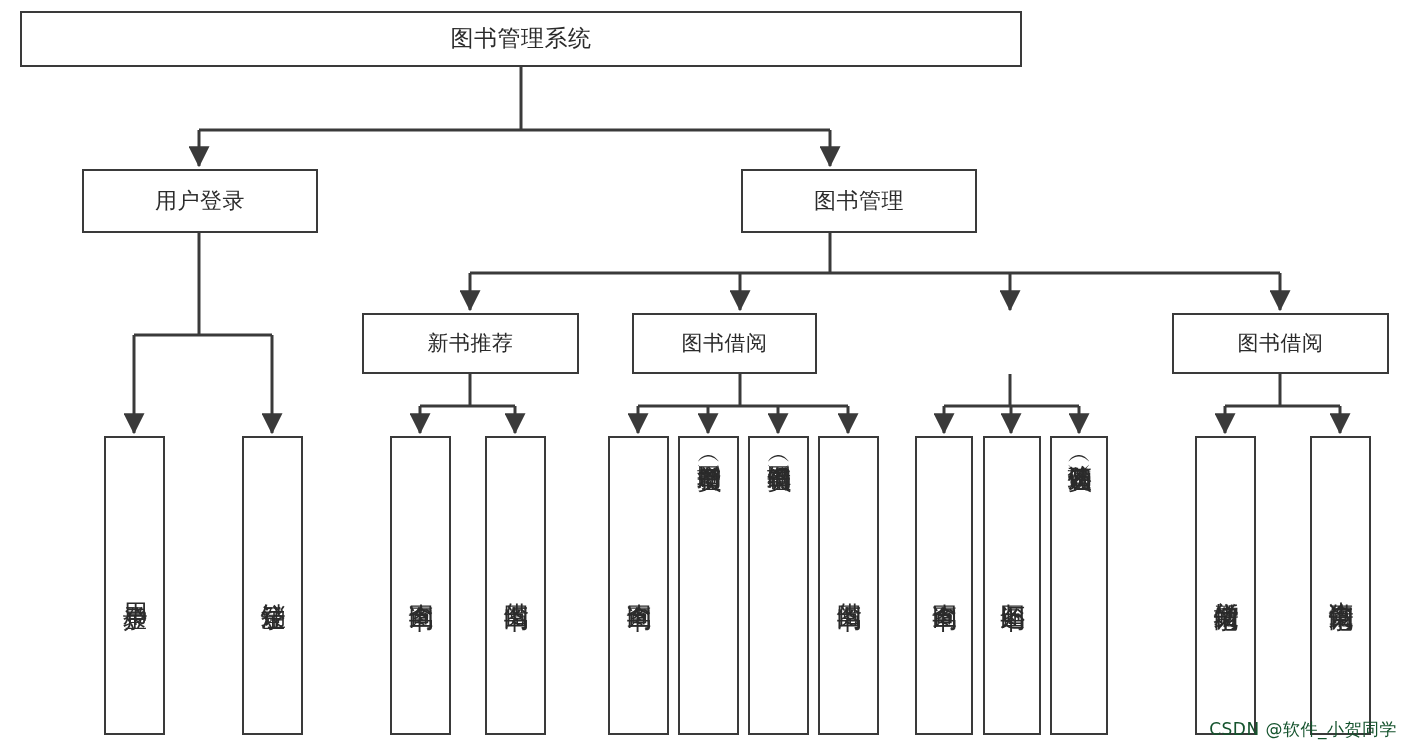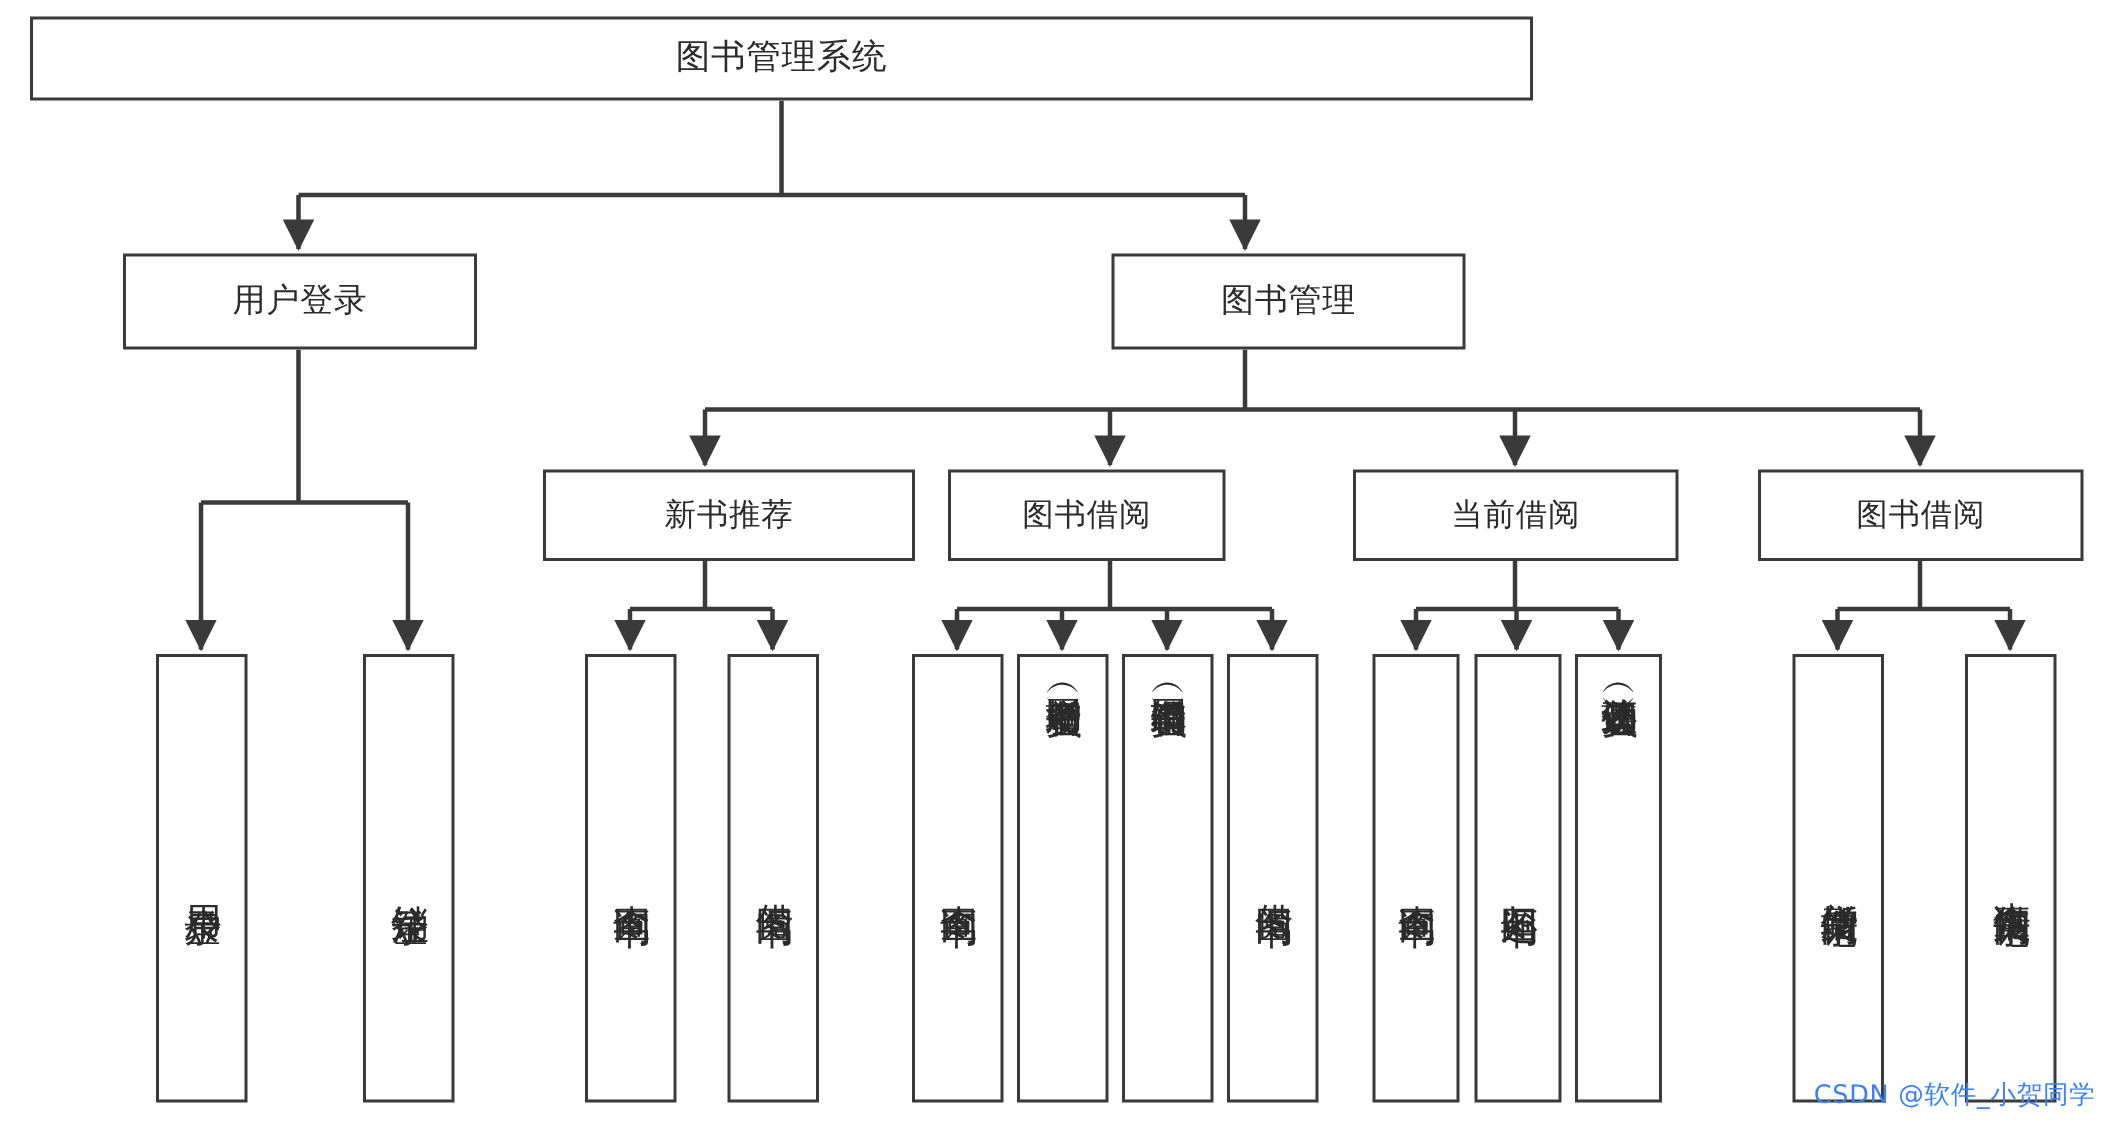--- a/index.html
+++ b/index.html
@@ -67,21 +67,21 @@
   .node-leaf.center-text {
     align-items: center;
     padding-top: 0;
   }
 
   #watermark {
     position: absolute;
     right: 8px;
     bottom: 6px;
     font-size: 17px;
-    color: #3b82f6;
+    color: #14532d;
     letter-spacing: 0.5px;
     white-space: nowrap;
   }
 </style>
 </head>
 <body>
 
 <div id="diagram-root">
 
   <svg class="connectors" viewBox="0 0 1405 747">
@@ -138,29 +138,26 @@
     <span class="label">图书管理系统</span>
   </div>
 
   <div class="node node-l2" style="left:82px; top:169px; width:236px; height:64px;">
     <span class="label">用户登录</span>
   </div>
   <div class="node node-l2" style="left:712px; top:169px; width:236px; height:64px;margin-left:29px;">
     <span class="label">图书管理</span>
   </div>
 
-  <div class="node node-l3" style="left:362px; top:313px; width:248px; height:61px;">
+  <div class="node node-l3" style="left:362px; top:313px; width:217px; height:61px;">
     <span class="label">新书推荐</span>
   </div>
   <div class="node node-l3" style="left:632px; top:313px; width:185px; height:61px;">
     <span class="label">图书借阅</span>
   </div>
-  <div class="node node-l3" style="left:902px; top:313px; width:217px; height:61px;">
-    <span class="label">当前借阅</span>
-  </div>
   <div class="node node-l3" style="left:1172px; top:313px; width:217px; height:61px;">
     <span class="label">图书借阅</span>
   </div>
 
   <div class="node node-leaf center-text" style="left:104px; top:436px; width:61px; height:299px;">
     <span class="label">用户登录</span>
   </div>
   <div class="node node-leaf center-text" style="left:242px; top:436px; width:61px; height:299px;">
     <span class="label">注销登录</span>
   </div>

